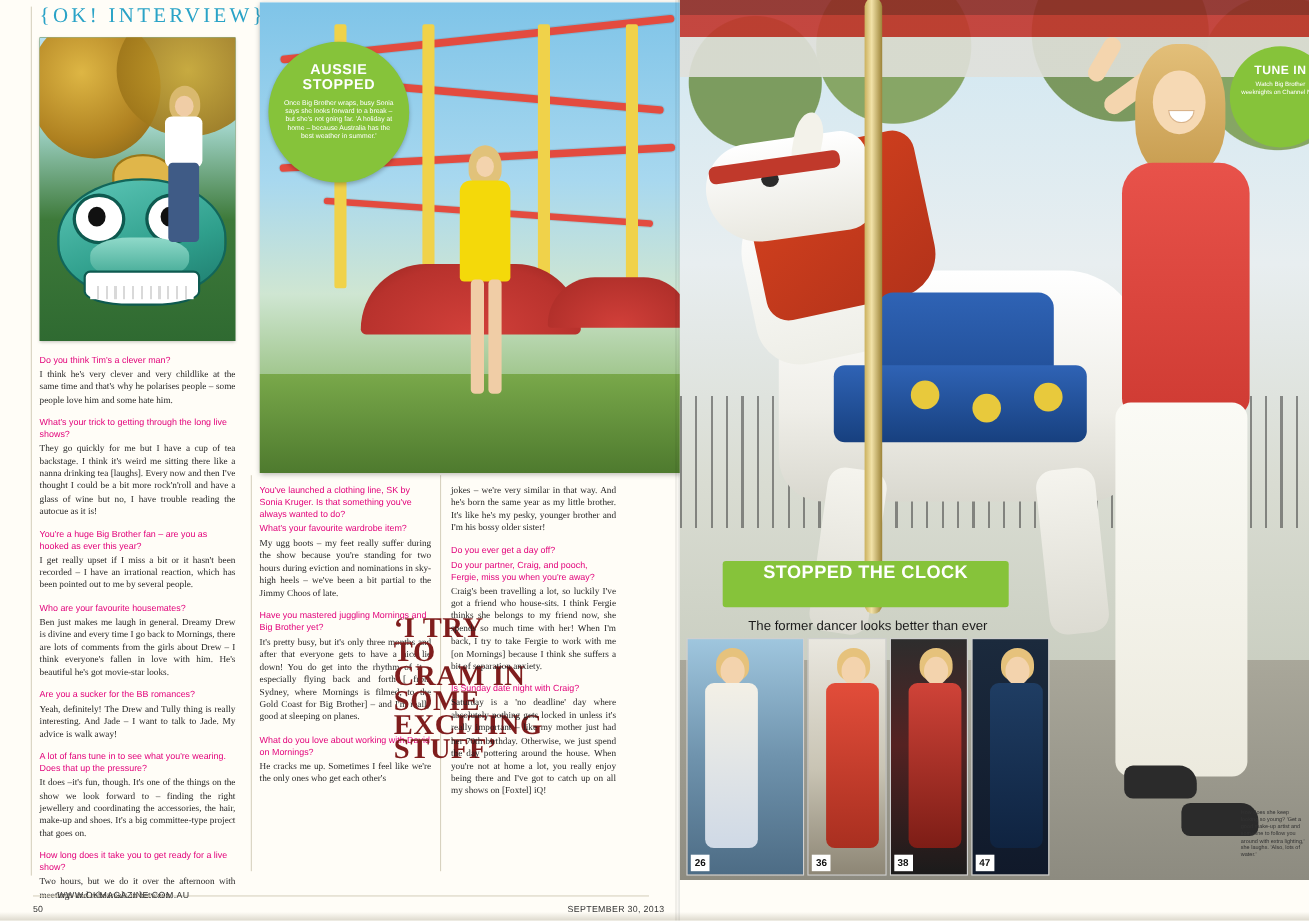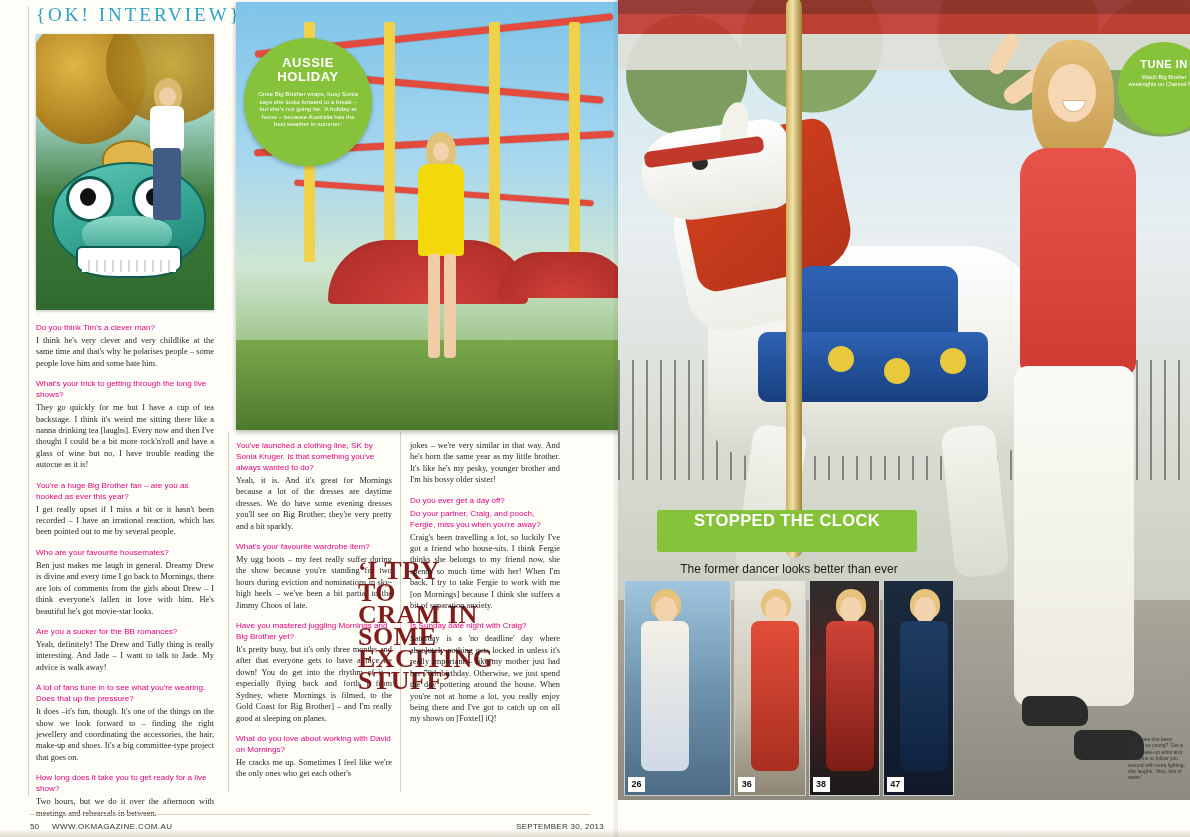--- a/index.html
+++ b/index.html
@@ -180,21 +180,21 @@
   .hairA{position:absolute;left:26px;top:8px;width:30px;height:30px;border-radius:50% 50% 40% 40%;background:#e6c27c;}
 
   
   .right-caption{position:absolute;left:1128px;top:736px;width:58px;
     font-family:"Liberation Sans",sans-serif;font-size:5px;line-height:6.4px;color:#333;z-index:30;}
 
   
   .footer{position:absolute;bottom:4px;left:0;width:1088px;height:26px;}
   .footbar{position:absolute;left:30px;bottom:18px;width:560px;height:1px;background:#d8d2bf;}
   .pagenum{position:absolute;left:30px;bottom:2px;font-family:"Liberation Sans",sans-serif;font-size:8px;color:#333;}
-  .weburl{position:absolute;left:52px;bottom:2px;font-family:"Liberation Sans",sans-serif;font-size:8px;color:#333;letter-spacing:.4px;}
+  .weburl{position:absolute;left:52px;bottom:15px;font-family:"Liberation Sans",sans-serif;font-size:8px;color:#333;letter-spacing:.4px;}
   .issue{position:absolute;left:516px;bottom:2px;font-family:"Liberation Sans",sans-serif;font-size:8px;color:#333;letter-spacing:.3px;}
   
   .edge-top{position:absolute;left:0;top:0;width:1190px;height:6px;background:linear-gradient(#e6e2d6,transparent);}
   .edge-bottom{position:absolute;left:0;bottom:0;width:1190px;height:8px;background:linear-gradient(transparent,#ddd9cd);}
 </style>
 </head>
 <body>
 
 <div class="page">
   <div class="edge-top"></div>
@@ -266,27 +266,26 @@
         <div class="hair"></div>
         <div class="face"></div>
         <div class="dress"></div>
         <div class="legL"></div>
         <div class="legR"></div>
       </div>
     </div>
 
     <div class="bubble-aussie">
       <div class="bt">AUSSIE</div>
-      <div class="bt" style="padding-top:0">HOLIDAY</div>
+      <div class="bt" style="padding-top:0">STOPPED</div>
       <div class="bb">Once Big Brother wraps, busy Sonia says she looks forward to a break – but she's not going far. 'A holiday at home – because Australia has the best weather in summer.'</div>
     </div>
 
     <div class="qcol col-l2">
       <div class="q">You've launched a clothing line, SK by Sonia Kruger. Is that something you've always wanted to do?</div>
-      <div class="a">Yeah, it is. And it's great for Mornings because a lot of the dresses are daytime dresses. We do have some evening dresses you'll see on Big Brother; they're very pretty and a bit sparkly.</div>
       <div class="q">What's your favourite wardrobe item?</div>
       <div class="a">My ugg boots – my feet really suffer during the show because you're standing for two hours during eviction and nominations in sky-high heels – we've been a bit partial to the Jimmy Choos of late.</div>
       <div class="q">Have you mastered juggling Mornings and Big Brother yet?</div>
       <div class="a">It's pretty busy, but it's only three months and after that everyone gets to have a nice lie down! You do get into the rhythm of it – especially flying back and forth [ from Sydney, where Mornings is filmed, to the Gold Coast for Big Brother] – and I'm really good at sleeping on planes.</div>
       <div class="q">What do you love about working with David on Mornings?</div>
       <div class="a">He cracks me up. Sometimes I feel like we're the only ones who get each other's</div>
     </div>
 
     <div class="pullquote">‘I TRY TO CRAM IN SOME EXCITING STUFF’</div>
 

